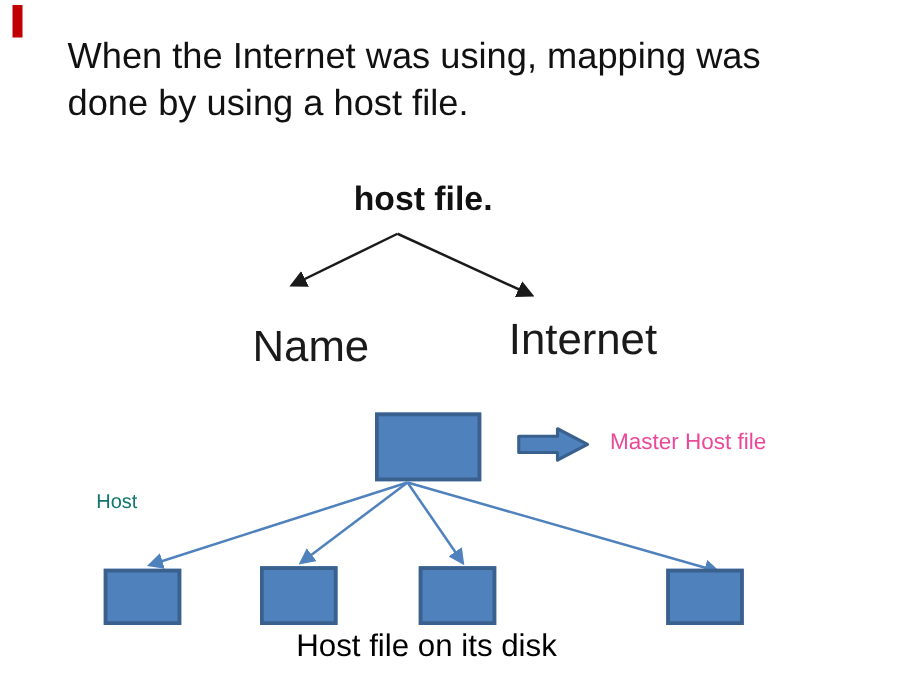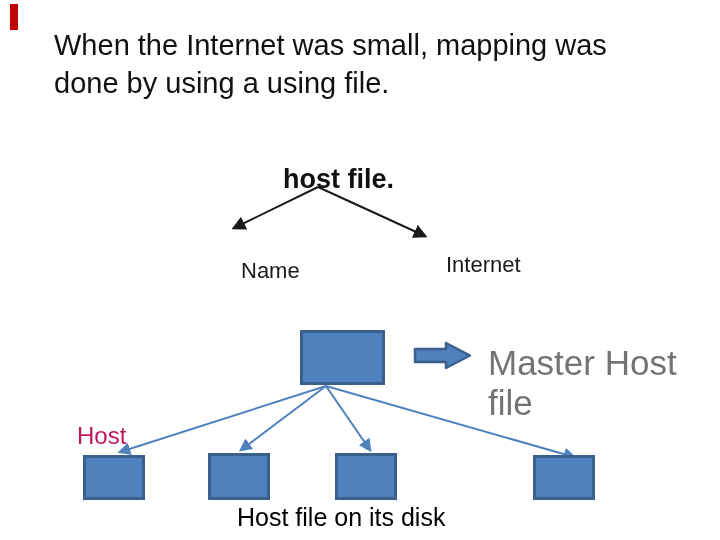--- a/index.html
+++ b/index.html
@@ -26,28 +26,26 @@
     line-height: 38px;
     color: #111111;
   }
   .root-label {
     position: absolute;
     left: 283px; top: 144px;
     font-size: 27px;
     font-weight: bold;
     color: #111111;
     z-index: 3;
-    margin-top: 20px;
   }
   .branch-label {
     position: absolute;
-    font-size: 22px;
+    font-size: 35px;
     color: #1a1a1a;
     z-index: 3;
-    margin-left: 39px;
   }
   .branch-label.name    { left: 202px; top: 258px; }
   .branch-label.address { left: 407px; top: 252px; }
   .diagram-svg {
     position: absolute;
     left: 0; top: 0;
     width: 720px; height: 540px;
     z-index: 1;
     pointer-events: none;
   }
@@ -59,47 +57,47 @@
     z-index: 2;
   }
   .master-box { left: 300px; top: 330px; width: 85px; height: 55px; }
   .host-box-1 { left: 83px;  top: 455px; width: 62px; height: 45px; }
   .host-box-2 { left: 208px; top: 453px; width: 62px; height: 47px; }
   .host-box-3 { left: 335px; top: 453px; width: 62px; height: 47px; }
   .host-box-4 { left: 533px; top: 455px; width: 62px; height: 45px; }
   .master-label {
     position: absolute;
     left: 488px; top: 343px;
-    font-size: 35px;
-    color: #737373;
+    font-size: 18px;
+    color: #ec4899;
     z-index: 3;
   }
   .host-label {
     position: absolute;
-    left: 77px; top: 422px;
-    font-size: 24px;
-    color: #be185d;
+    left: 77px; top: 393px;
+    font-size: 16px;
+    color: #0f766e;
     z-index: 3;
   }
   .caption {
     position: absolute;
     left: 237px; top: 503px;
     font-size: 25px;
     color: #000000;
     z-index: 3;
   }
 </style>
 </head>
 <body>
 
 <div class="slide">
 
   <div class="accent-bar"></div>
 
-  <div class="slide-title">When the Internet was small, mapping was done by using a using file.</div>
+  <div class="slide-title">When the Internet was using, mapping was done by using a host file.</div>
 
   <div class="root-label">host file.</div>
 
   <div class="branch-label name">Name</div>
 
   <div class="branch-label address">Internet</div>
 
   <svg class="diagram-svg" viewBox="0 0 720 540" xmlns="http://www.w3.org/2000/svg">
     <defs>
       <marker id="ah-black" viewBox="0 0 10 10" refX="8" refY="5" markerWidth="7" markerHeight="7" orient="auto">

